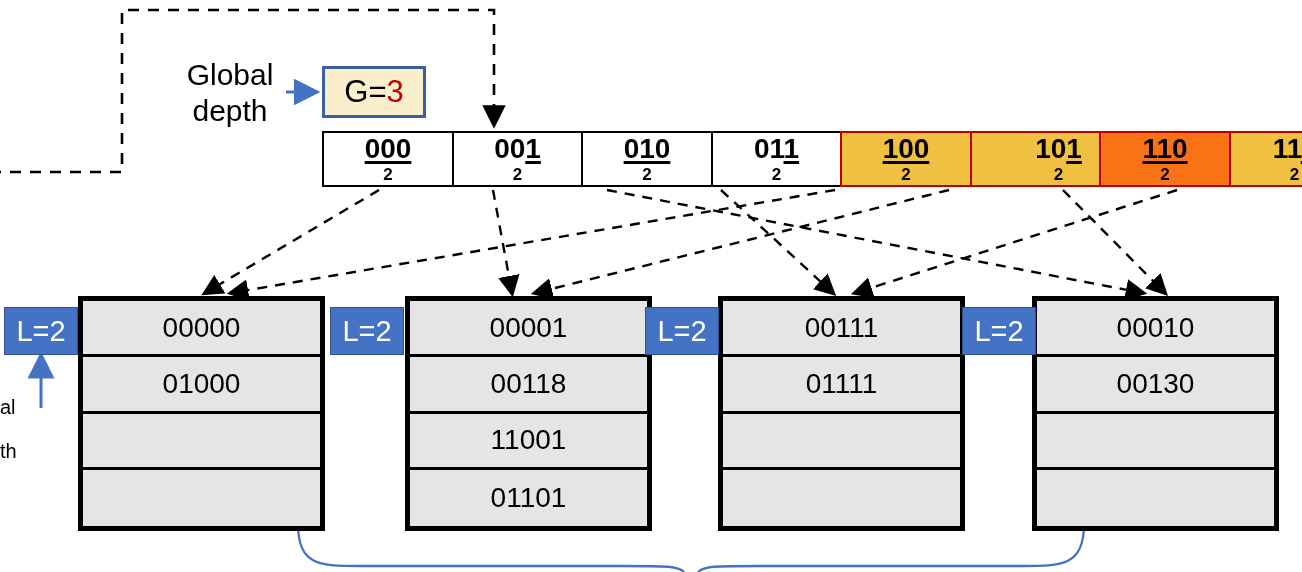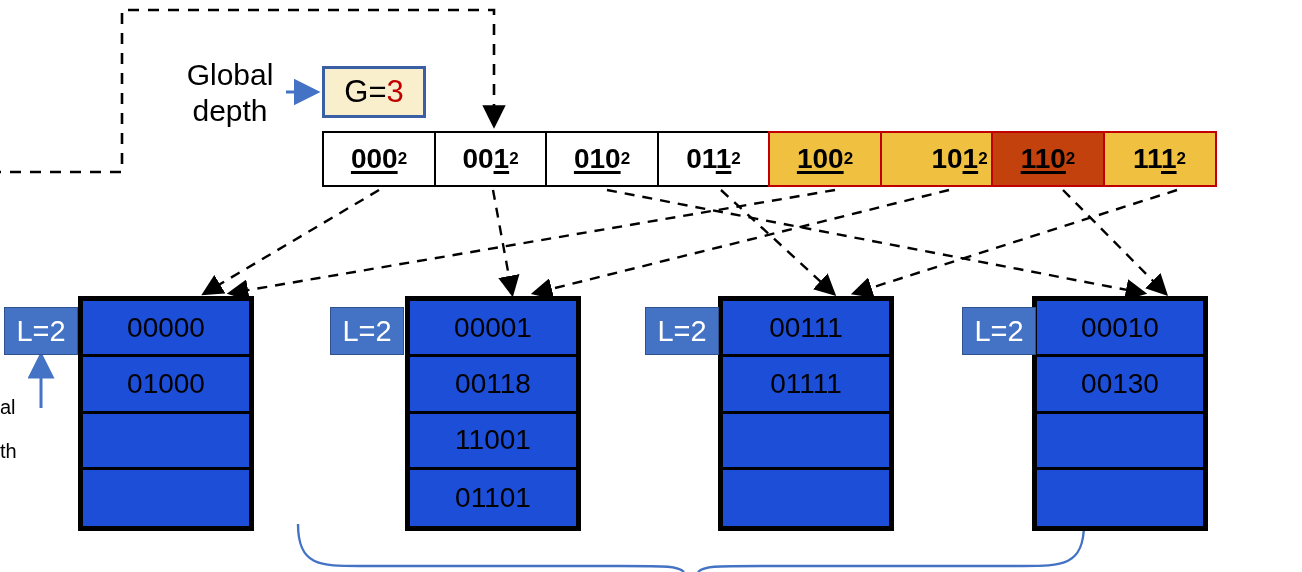--- a/index.html
+++ b/index.html
@@ -21,33 +21,33 @@
 
   
   .gbox{position:absolute;left:322px;top:66px;width:104px;height:52px;
         background:#FAEFCD;border:3px solid #3B5FA5;box-sizing:border-box;
         display:flex;align-items:center;justify-content:center;
         font-size:31px;}
   .gbox .gnum{color:#C00000;}
 
   
   .directory{position:absolute;left:322px;top:131px;height:56px;display:flex;}
-  .dir-cell{width:114px;height:56px;box-sizing:border-box;
+  .dir-cell{width:132px;height:56px;box-sizing:border-box;
             border:2.5px solid #000;margin-left:-2.5px;
             display:flex;align-items:center;justify-content:center;
-            background:#fff;font-weight:bold;font-size:28px;}
+            background:#fff;font-weight:bold;font-size:28px;flex-direction:column;}
   .dir-cell:first-child{margin-left:0;}
   .dir-cell.hl{background:#F0C040;border-color:#C00000;}
   .dir-cell .bits u{text-decoration:underline;text-underline-offset:3px;
                     text-decoration-thickness:3px;}
   .dir-cell .sub{font-size:17px;font-weight:bold;vertical-align:sub;}
 
   
-  .bucket{position:absolute;width:176px;height:235px;
-          border:5px solid #000;box-sizing:border-box;background:#1d4ed8;}
+  .bucket{position:absolute;width:247px;height:235px;
+          border:5px solid #000;box-sizing:border-box;background:#e5e5e5;}
   .slot{height:calc(100% / 4);box-sizing:border-box;border-bottom:3px solid #000;
         display:flex;align-items:center;justify-content:center;
         font-size:28px;}
   .slot:last-child{border-bottom:none;}
   .lbadge{position:absolute;width:74px;height:48px;background:#4472C4;
           border:1px solid #c4b5fd;box-sizing:border-box;color:#fff;
           display:flex;align-items:center;justify-content:center;font-size:29px;}
 
   
   .crop-text{position:absolute;font-size:20px;line-height:42px;}
@@ -136,21 +136,21 @@
         <span class="sub">2</span>
       </div>
       <div class="dir-cell hl" style="background: rgb(240, 192, 64); border-color: rgb(192, 0, 0); z-index: 2; position: relative;">
         <span class="bits"><u>100</u></span>
         <span class="sub">2</span>
       </div>
       <div class="dir-cell hl" style="background: rgb(240, 192, 64); border-color: rgb(192, 0, 0); z-index: 2; position: relative; padding-left: 46px;">
         <span class="bits">10<u>1</u></span>
         <span class="sub">2</span>
       </div>
-      <div class="dir-cell hl" style="background: #c2410c; border-color: rgb(192, 0, 0); z-index: 2; position: relative;">
+      <div class="dir-cell hl" style="background: #f97316; border-color: rgb(192, 0, 0); z-index: 2; position: relative;">
         <span class="bits"><u>110</u></span>
         <span class="sub">2</span>
       </div>
       <div class="dir-cell hl" style="background: rgb(240, 192, 64); border-color: rgb(192, 0, 0); z-index: 2; position: relative;">
         <span class="bits">11<u>1</u></span>
         <span class="sub">2</span>
       </div>
     </div>
 
   <div id="buckets">

